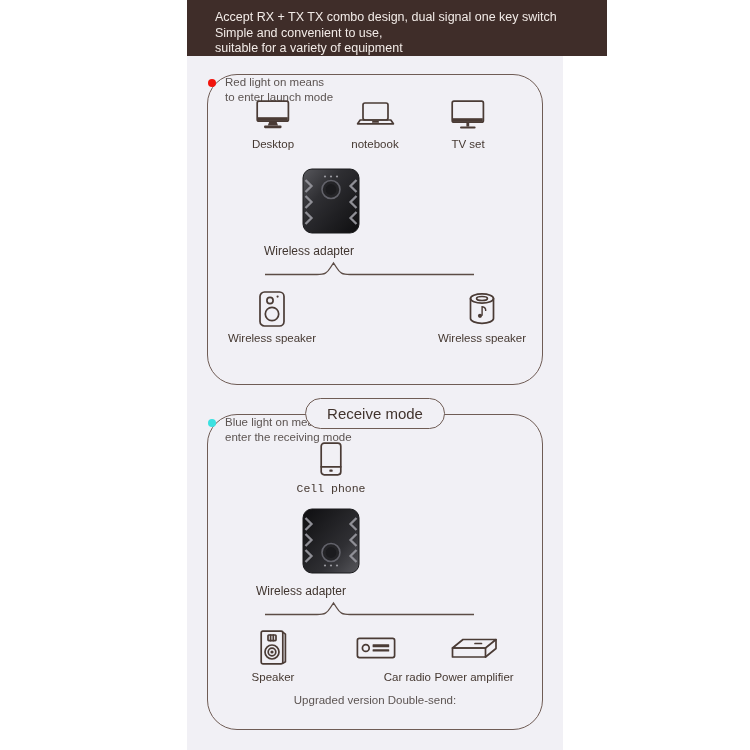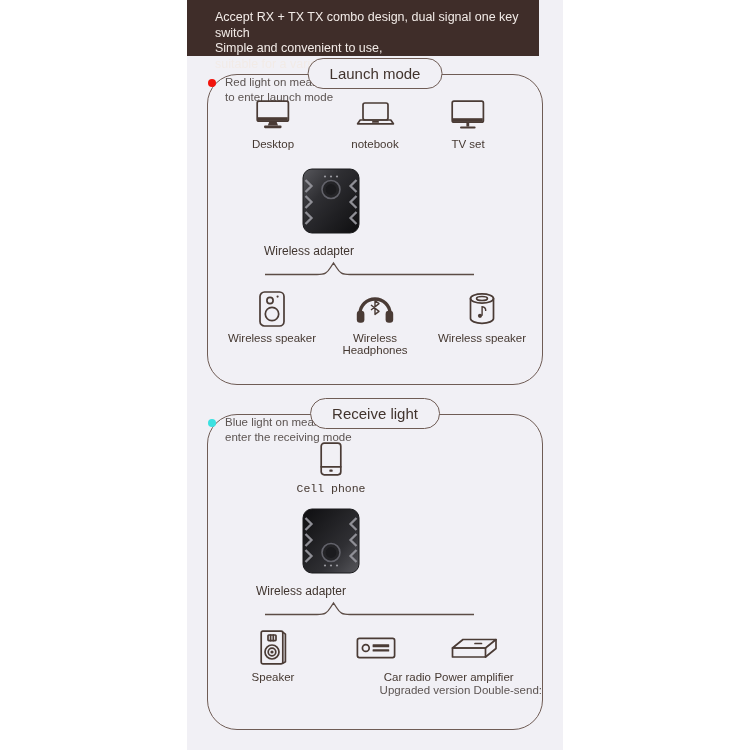--- a/index.html
+++ b/index.html
@@ -1,20 +1,20 @@
 <!DOCTYPE html>
 <html><head>
 <meta charset="utf-8">
 <style>
   * { margin:0; padding:0; box-sizing:border-box; }
   body { font-family:"Liberation Sans", sans-serif; background:#fff; }
   .canvas { position:relative; width:750px; height:750px; background:#ffffff; overflow:hidden; }
   .column { position:absolute; left:187px; top:0; width:376px; height:750px; background:#f1f0f5; }
 
-  .banner { position:absolute; left:0; top:0; width:352px; height:56px;
+  .banner { position:absolute; left:0; top:0; width:420px; height:56px;
             background:#3f2d29; color:#f2ebe7; padding:10px 1px 0 28px;
             font-size:12.5px; line-height:15.5px; }
 
   .panel { position:absolute; left:20px; width:336px;
            border:1.5px solid #6f5c55; border-radius:30px; }
   .panel-launch  { top:74px;  height:311px; }
   .panel-receive { top:414px; height:316px; }
 
   .pill { position:absolute; top:-17px; left:50%; transform:translateX(-50%);
           background:#f1f0f5; border:1.5px solid #6f5c55; border-radius:18px;
@@ -31,40 +31,39 @@
 
   .indicator { left:180px; display:flex; align-items:flex-start; }
   .dot { width:8px; height:8px; border-radius:50%; margin:4px 9px 0 0; flex:none; }
   .dot-red  { background:#f2140c; }
   .dot-blue { background:#3ce1e1; }
   .ind-text { font-size:11.5px; line-height:15px; color:#5c5452; }
 
   .adapter-label { width:140px; text-align:left; font-size:12px; color:#40352f; }
   .brace { left:57px; top:186px; }
 
-  .footer { left:0; top:268px; width:100%; text-align:right;
+  .footer { left:0; top:278px; width:100%; text-align:center;
             font-size:11.5px; line-height:15.5px; color:#5c5452; }
 
   .stroke { fill:none; stroke:#4a3b35; stroke-width:1.7; stroke-linejoin:round; stroke-linecap:round; }
   .fillc  { fill:#4a3b35; stroke:none; }
 </style>
 </head>
 <body>
 
 <div class="canvas">
   <div class="column">
 
     <div class="banner">
       <div>Accept RX + TX TX combo design, dual signal one key switch</div>
       <div>Simple and convenient to use,</div>
       <div>suitable for a variety of equipment</div>
     </div>
 
     <section class="panel panel-launch">
-      <div class="pill">Launch mode</div>
 
       <div class="col" style="left:10px; top:22px;">
         <div class="icon-box">
           <svg width="34" height="30" viewBox="0 0 34 30">
             <rect class="stroke" x="1.2" y="1.2" width="31.2" height="20" rx="1.8"></rect>
             <rect class="fillc" x="1.8" y="17.2" width="30" height="3.6"></rect>
             <path class="fillc" d="M13.4 21.2 L11.8 25.6 H22 L20.4 21.2 Z"></path>
             <rect class="fillc" x="8" y="25.6" width="17.6" height="2.6" rx="1.1"></rect>
           </svg>
         </div>
@@ -139,48 +138,37 @@
           <svg width="26" height="36" viewBox="0 0 26 36">
             <rect class="stroke" x="1" y="1" width="24" height="34" rx="4.5"></rect>
             <circle class="stroke" cx="11" cy="9.5" r="3.1"></circle>
             <circle class="fillc" cx="18.6" cy="5.6" r="1.1"></circle>
             <circle class="stroke" cx="13" cy="23" r="6.7"></circle>
           </svg>
         </div>
         <div class="lbl">Wireless speaker</div>
       </div>
 
-      <div class="col" style="left:112px; top:216px;">
-        <div class="icon-box">
-          <svg width="42" height="30" viewBox="0 0 42 30">
-            <path d="M6 24 V19.5 A15 14.5 0 0 1 36 19.5 V24" fill="none" stroke="#4a3b35" stroke-width="3.4" stroke-linecap="round"></path>
-            <rect class="fillc" x="2.8" y="16.8" width="7.6" height="12" rx="3.2"></rect>
-            <rect class="fillc" x="31.6" y="16.8" width="7.6" height="12" rx="3.2"></rect>
-            <path d="M17 11 L25 17.4 L21 20.4 V6.6 L25 9.6 L17 16" fill="none" stroke="#4a3b35" stroke-width="1.4" stroke-linejoin="round"></path>
-          </svg>
-        </div>
-        <div class="lbl">Wireless Headphones</div>
-      </div>
 
       <div class="col" style="left:219px; top:216px;">
         <div class="icon-box">
           <svg width="26" height="34" viewBox="0 0 26 34">
             <path class="stroke" d="M1.5 6.5 V26.5 A11.5 4.8 0 0 0 24.5 26.5 V6.5"></path>
             <ellipse class="stroke" cx="13" cy="6.5" rx="11.5" ry="4.6"></ellipse>
             <ellipse class="stroke" cx="13" cy="6.5" rx="5.4" ry="2" stroke-width="1.2"></ellipse>
             <circle class="fillc" cx="11" cy="23.8" r="2.1"></circle>
             <path d="M13.1 23.8 V14.8 q3.9 0.5 3.6 4.2" fill="none" stroke="#4a3b35" stroke-width="1.4"></path>
           </svg>
         </div>
         <div class="lbl">Wireless speaker</div>
       </div>
     </section>
 
     <section class="panel panel-receive">
-      <div class="pill">Receive light</div>
+      <div class="pill">Receive mode</div>
 
       <div class="col" style="left:68px; top:26px; width:110px;font-family:Liberation Mono, monospace;">
         <div class="icon-box">
           <svg width="22" height="34" viewBox="0 0 22 34">
             <rect class="stroke" x="1.2" y="1.2" width="19.6" height="31.6" rx="3"></rect>
             <line class="stroke" x1="1.2" y1="24.8" x2="20.8" y2="24.8"></line>
             <rect class="fillc" x="9.4" y="27.6" width="3.2" height="2.2" rx="0.6"></rect>
           </svg>
         </div>
         <div class="lbl">Cell phone</div>

